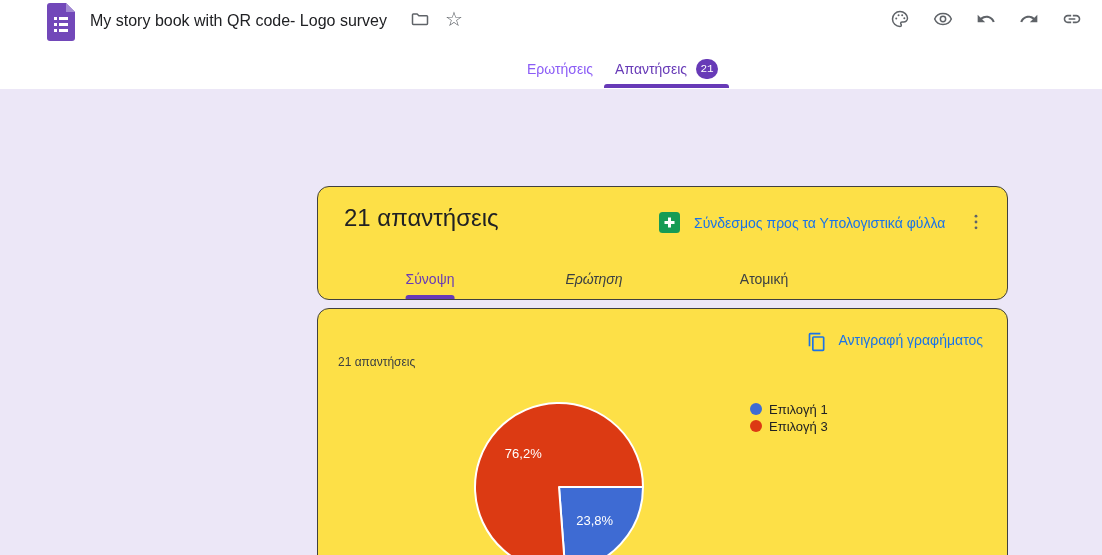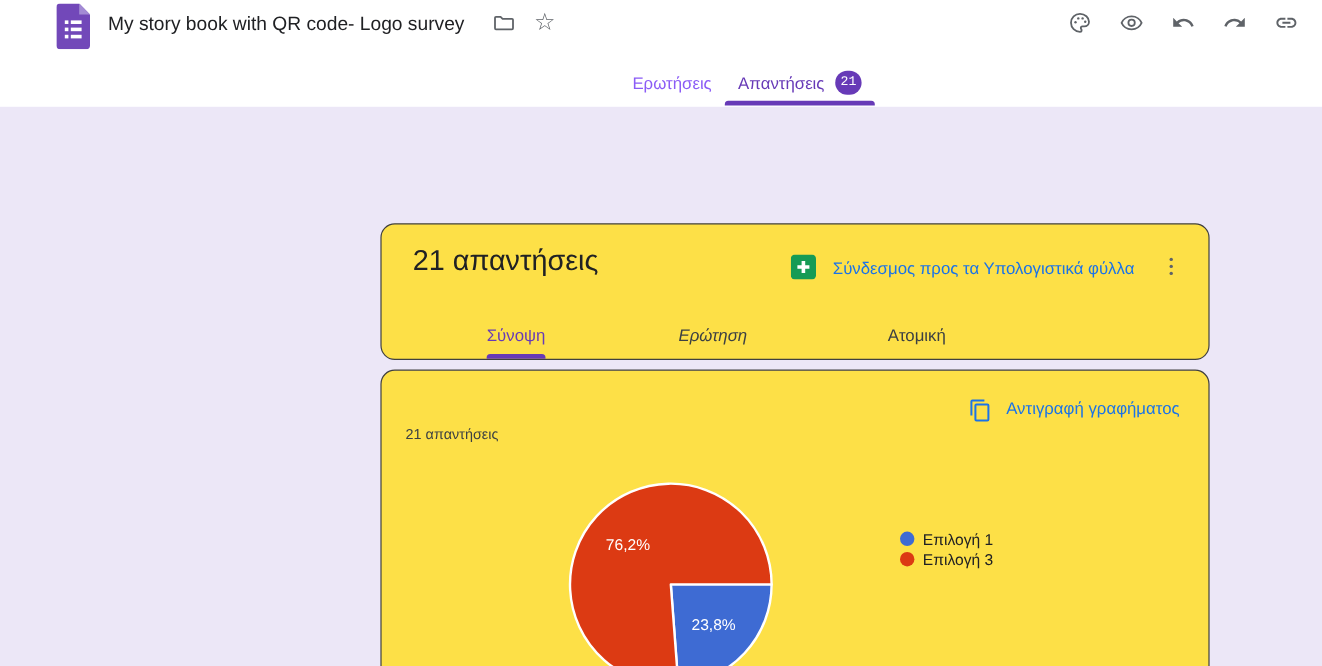--- a/index.html
+++ b/index.html
@@ -45,21 +45,21 @@
   .subtab.active::after { content:""; position:absolute; left:0; right:0; bottom:0; height:4px;
             background:#673ab7; border-radius:3px 3px 0 0; }
   .subtab-1 { left:112px; } .subtab-2 { left:276px;font-style:italic; } .subtab-3 { left:446px; }
   
   .q-title { position:absolute; left:20px; top:16px; font-size:16px; color:#202124; }
   .q-sub   { position:absolute; left:20px; top:46px; font-size:12px; color:#3c4043; }
   .copy-group { position:absolute; right:24px; top:23px; display:flex; gap:12px; cursor:pointer; }
   .copy-label { font-size:14px; font-weight:500; color:#1a73e8; white-space:nowrap; }
   .pie-svg { position:absolute; left:153px; top:90px; }
   .pie-svg text { font:13px "Liberation Sans","DejaVu Sans",sans-serif; fill:#fff; }
-  .legend { position:absolute; left:432px; top:93px; display:flex; flex-direction:column; gap:3px;margin-top:40px; }
+  .legend { position:absolute; left:432px; top:93px; display:flex; flex-direction:column; gap:3px; }
   .legend-row { display:flex; align-items:center; gap:7px; height:14px; }
   .legend-dot { width:12px; height:12px; border-radius:50%; flex:none; }
   .legend-text { font-size:13px; color:#202124; white-space:nowrap; }
 </style>
 </head>
 <body>
 
 <div class="topbar">
   <div class="forms-icon">
     <svg width="28" height="38" viewBox="0 0 28 38">

